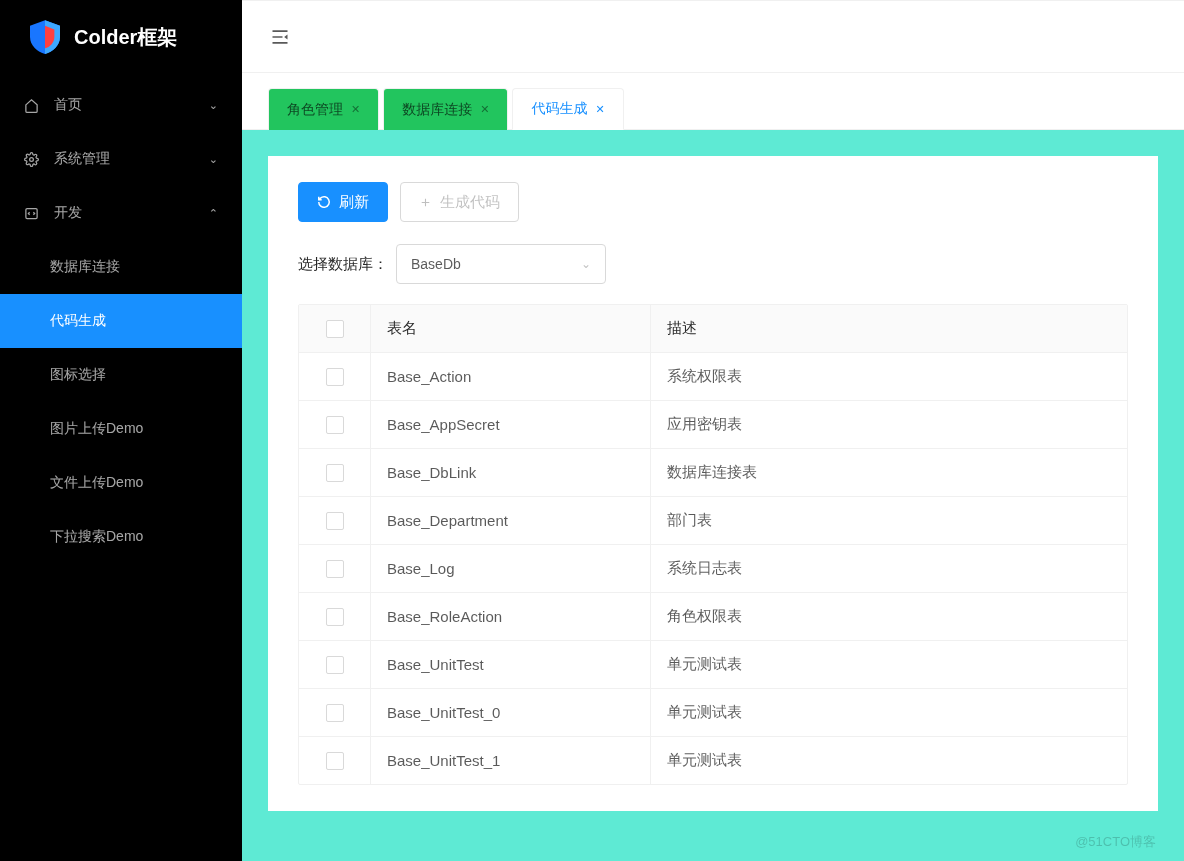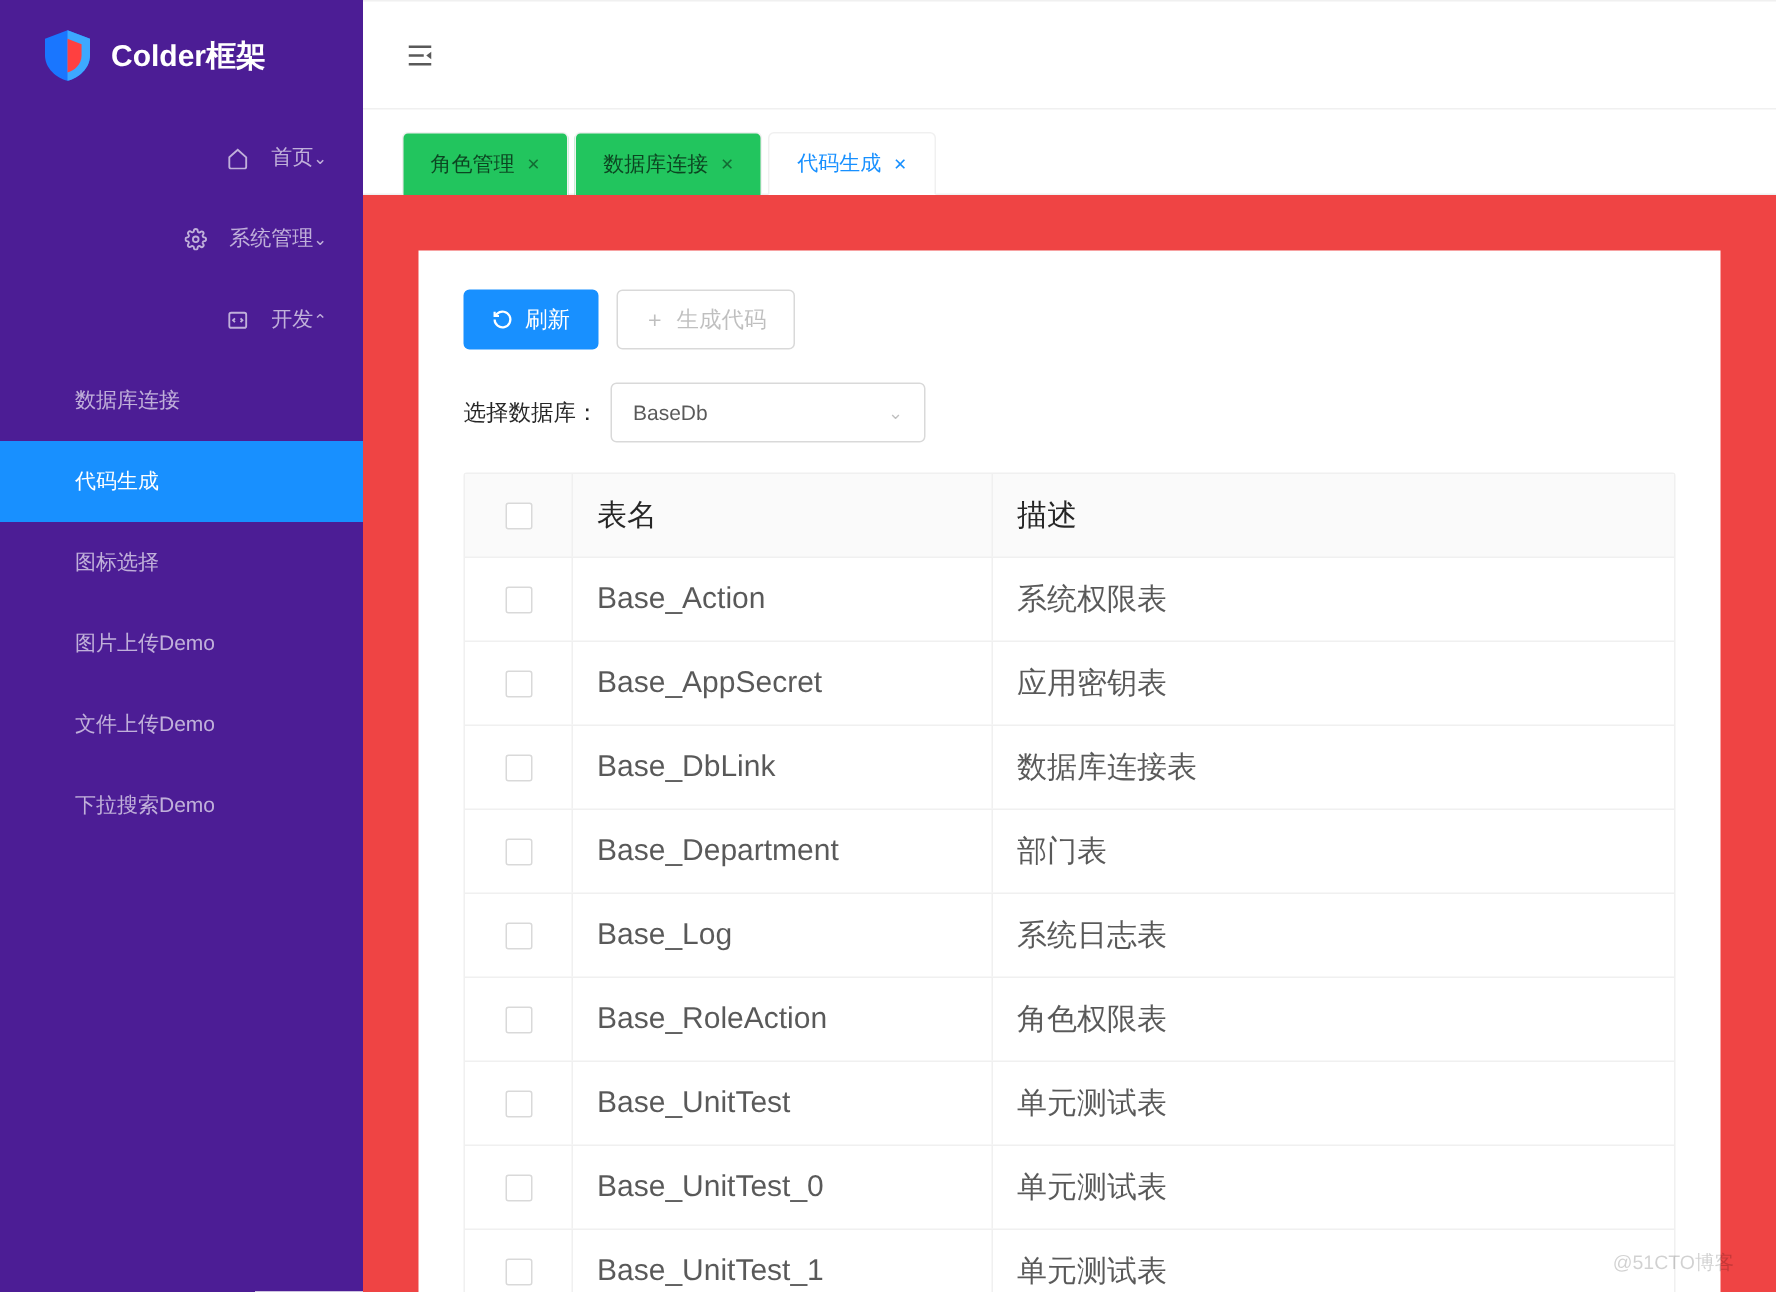--- a/index.html
+++ b/index.html
@@ -1,55 +1,55 @@
 <!DOCTYPE html>
 <html><head>
 <meta charset="utf-8">
 <style>
 * { margin: 0; padding: 0; box-sizing: border-box; }
 body { font-family: -apple-system, BlinkMacSystemFont, "Segoe UI", "PingFang SC", "Hiragino Sans GB", "Microsoft YaHei", sans-serif; font-size: 14px; color: rgba(0,0,0,.65); background: #f0f2f5; }
 .layout { display: flex; height: 861px; width: 1184px; }
-.sidebar { width: 242px; background: #4c1d95; color: rgba(255,255,255,.65); display: flex; flex-direction: column; flex-shrink: 0; }
+.sidebar { width: 242px; background: #000000; color: rgba(255,255,255,.65); display: flex; flex-direction: column; flex-shrink: 0; }
 .logo-row { display: flex; align-items: center; padding: 20px 20px 24px 30px; }
 .logo-shield { width: 30px; height: 34px; position: relative; margin-right: 14px; }
 .logo-shield svg { width: 100%; height: 100%; }
 .logo-text { color: #fff; font-size: 20px; font-weight: 700; }
 .menu { flex: 1; }
 .menu-item { display: flex; align-items: center; height: 54px; padding: 0 24px; cursor: pointer; color: rgba(255,255,255,.65); }
-.menu-item.submenu-title { justify-content: flex-end; }
+.menu-item.submenu-title { justify-content: space-between; }
 .menu-item .left { display: flex; align-items: center; }
 .menu-item .icon { width: 24px; display: inline-flex; align-items: center; justify-content: flex-start; margin-right: 6px; font-size: 15px; }
 .menu-sub .menu-item { padding-left: 50px; }
 .menu-item.active { background: #1890ff; color: #fff; }
 .chev { font-size: 11px; }
 .main { flex: 1; display: flex; flex-direction: column; background: #fff; border-top: 1px solid #f0f0f0; min-width: 0; }
 .topbar { height: 72px; display: flex; align-items: center; padding: 0 28px; border-bottom: 1px solid #f0f0f0; }
 .fold-btn { display: inline-flex; cursor: pointer; font-size: 20px; color: #595959; }
 .tabs { display: flex; padding: 14px 0 0 26px; border-bottom: 1px solid #f0f0f0; gap: 0; }
 .tab { display: flex; align-items: center; height: 42px; padding: 0 18px; border: 1px solid #f0f0f0; border-bottom: none; border-radius: 4px 4px 0 0; background: #22c55e; margin-right: 4px; cursor: pointer; color: rgba(0,0,0,.65); position: relative; top: 1px; }
 .tab.active { background: #fff; color: #1890ff; border-bottom: 1px solid #fff; }
 .tab .close { margin-left: 8px; font-size: 11px; color: rgba(0,0,0,.45); }
 .tab.active .close { color: #1890ff; }
-.content-wrap { background: #ef4444; flex: 1; padding: 37px; overflow: auto; }
+.content-wrap { background: #5eead4; flex: 1; padding: 26px; overflow: auto; }
 .panel { background: #fff; padding: 26px 30px; }
 .actions { display: flex; gap: 12px; margin-bottom: 22px; }
 .btn { display: inline-flex; align-items: center; height: 40px; padding: 0 18px; border-radius: 4px; font-size: 15px; cursor: pointer; border: 1px solid #d9d9d9; background: #fff; color: rgba(0,0,0,.65); }
 .btn.primary { background: #1890ff; border-color: #1890ff; color: #fff; }
 .btn .bicon { margin-right: 8px; display: inline-flex; align-items: center; }
 .btn.disabled { color: rgba(0,0,0,.25); cursor: not-allowed; }
 .filter-row { display: flex; align-items: center; gap: 8px; margin-bottom: 20px; }
 .filter-label { color: rgba(0,0,0,.85); font-size: 15px; }
 .select { display: flex; align-items: center; justify-content: space-between; width: 210px; height: 40px; border: 1px solid #d9d9d9; border-radius: 4px; padding: 0 14px; cursor: pointer; color: rgba(0,0,0,.65); }
 .select .arrow { color: rgba(0,0,0,.25); font-size: 12px; }
 .table { width: 100%; border: 1px solid #f0f0f0; border-radius: 2px; }
 .table-row { display: flex; border-bottom: 1px solid #f0f0f0; }
 .table-row:last-child { border-bottom: none; }
 .table-row.header { background: #fafafa; }
 .table-row.header .cell { font-weight: 500; color: rgba(0,0,0,.85); }
-.cell { padding: 14px 16px; font-size: 20px; display: flex; align-items: center; }
+.cell { padding: 14px 16px; font-size: 15px; display: flex; align-items: center; }
 .cell.ck { width: 72px; justify-content: center; border-right: 1px solid #f0f0f0; }
 .cell.c1 { width: 280px; border-right: 1px solid #f0f0f0; }
 .cell.c2 { flex: 1; }
 .checkbox { width: 18px; height: 18px; border: 1px solid #d9d9d9; border-radius: 2px; background: #fff; cursor: pointer; }
 .watermark { position: fixed; right: 28px; bottom: 10px; color: rgba(0,0,0,.18); font-size: 13px; }
 svg { display: block; }
 </style>
 </head>
 <body>
 

